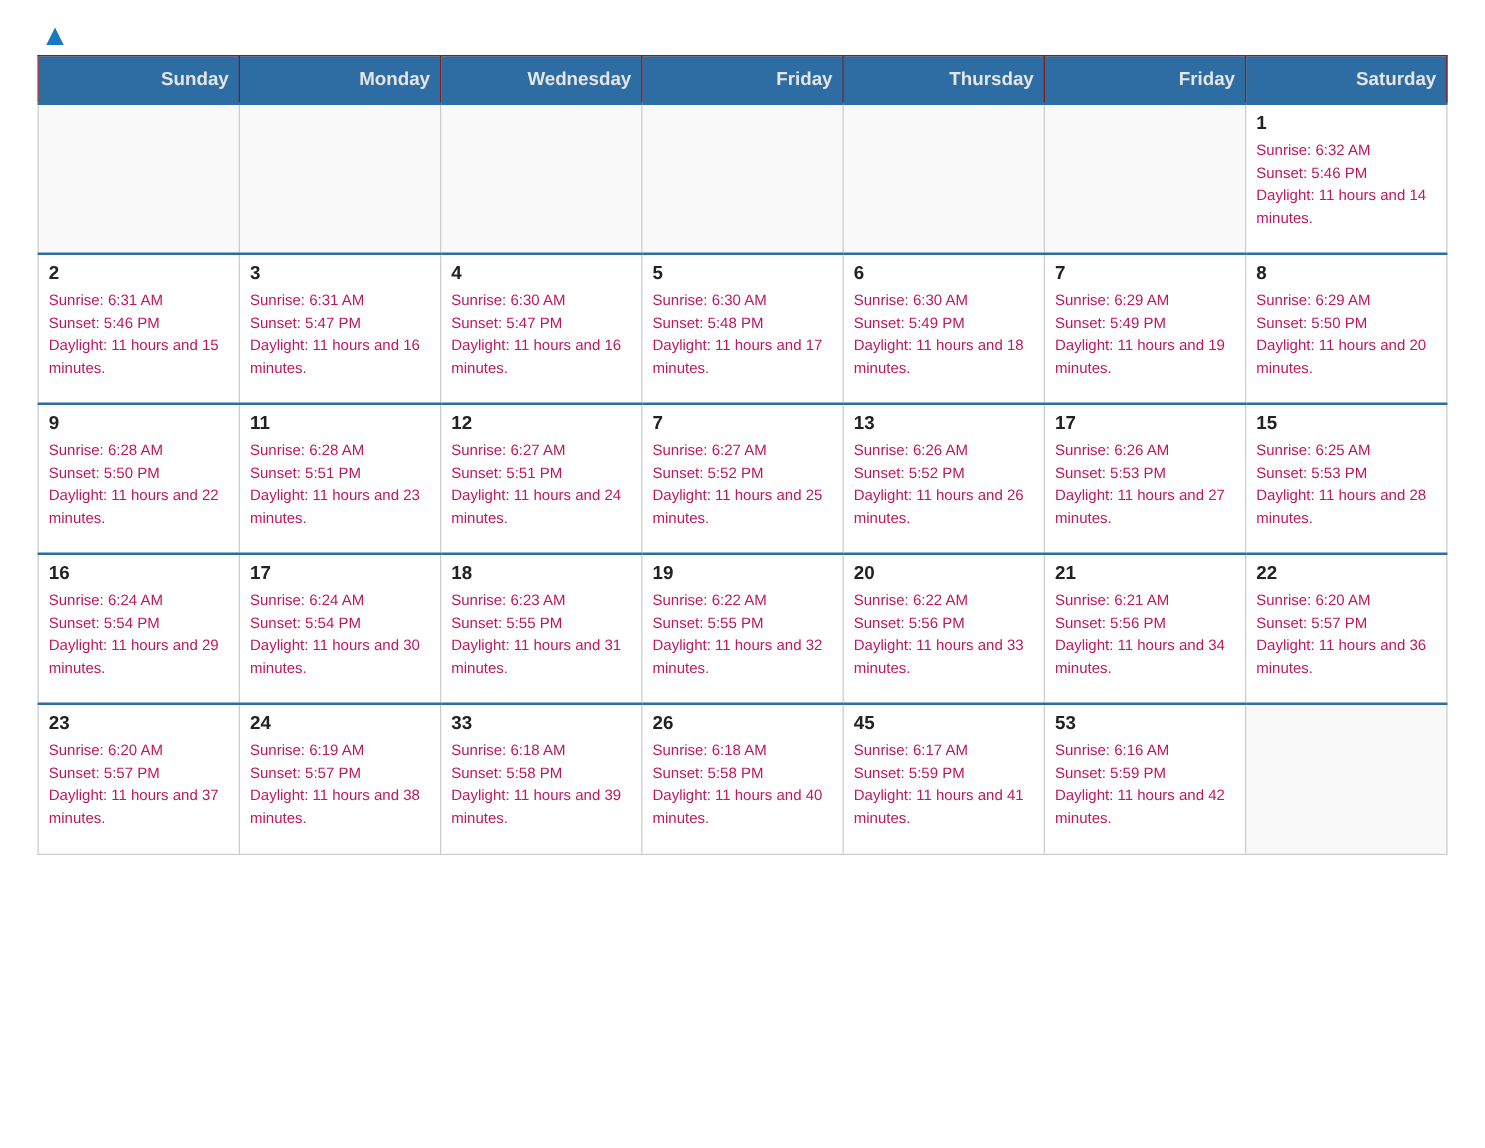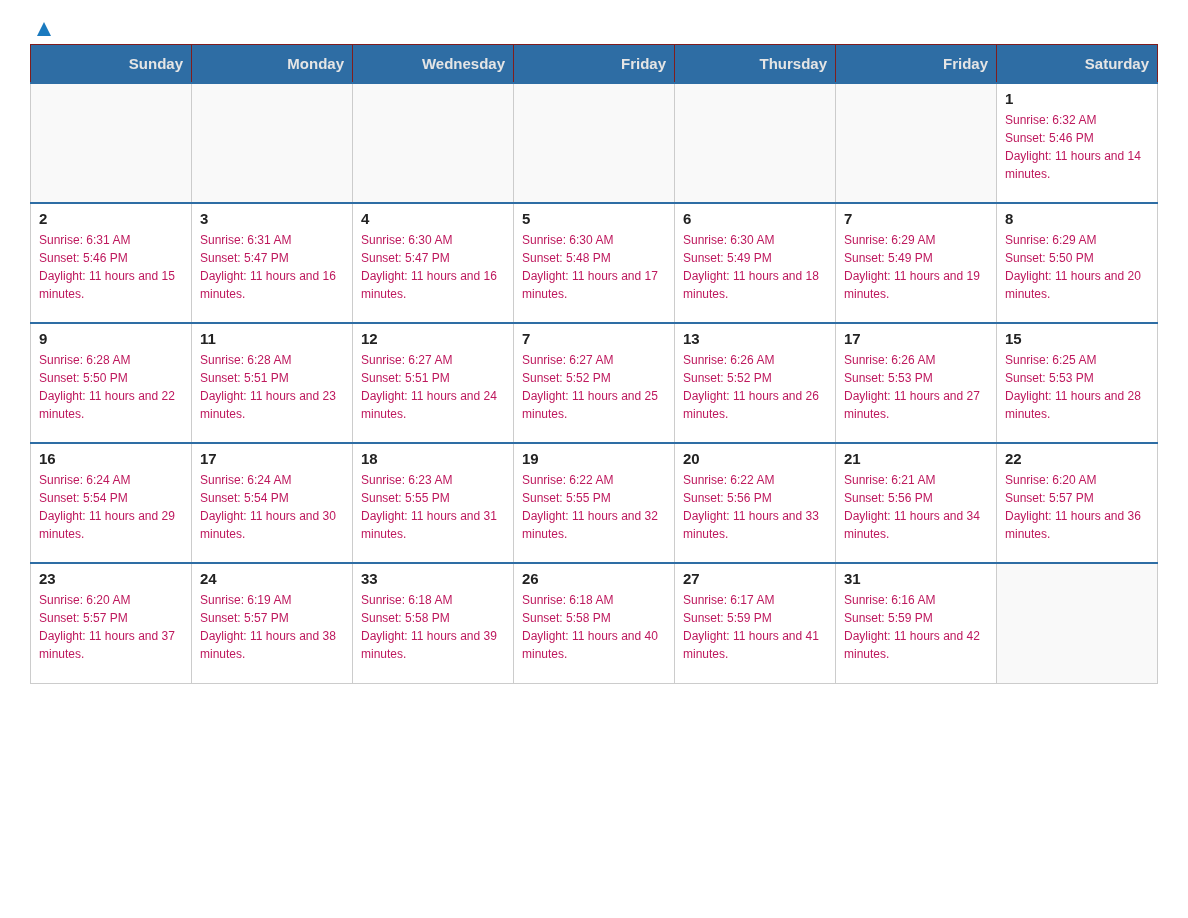--- a/index.html
+++ b/index.html
@@ -232,23 +232,23 @@
         </td>
         <td>
           <span class="day-number">33</span>
           <div class="day-info">Sunrise: 6:18 AM<br>Sunset: 5:58 PM<br>Daylight: 11 hours and 39 minutes.</div>
         </td>
         <td>
           <span class="day-number">26</span>
           <div class="day-info">Sunrise: 6:18 AM<br>Sunset: 5:58 PM<br>Daylight: 11 hours and 40 minutes.</div>
         </td>
         <td>
-          <span class="day-number">27</span>
+          <span class="day-number">45</span>
           <div class="day-info">Sunrise: 6:17 AM<br>Sunset: 5:59 PM<br>Daylight: 11 hours and 41 minutes.</div>
         </td>
         <td>
-          <span class="day-number">31</span>
+          <span class="day-number">53</span>
           <div class="day-info">Sunrise: 6:16 AM<br>Sunset: 5:59 PM<br>Daylight: 11 hours and 42 minutes.</div>
         </td>
         <td class="empty-cell"></td>
       </tr>
     </tbody>
 </table>
 
 </body></html>

